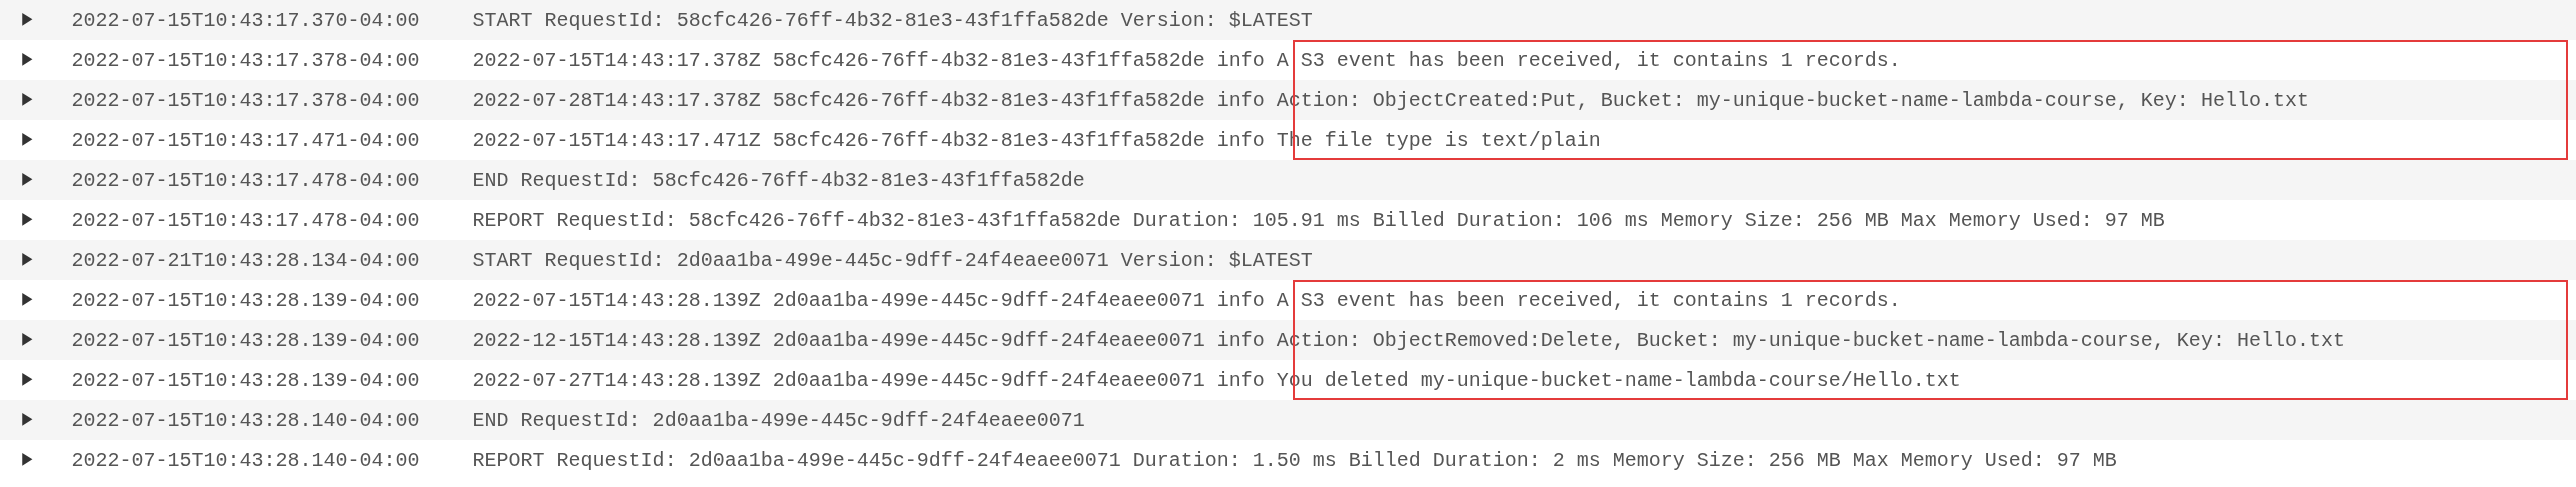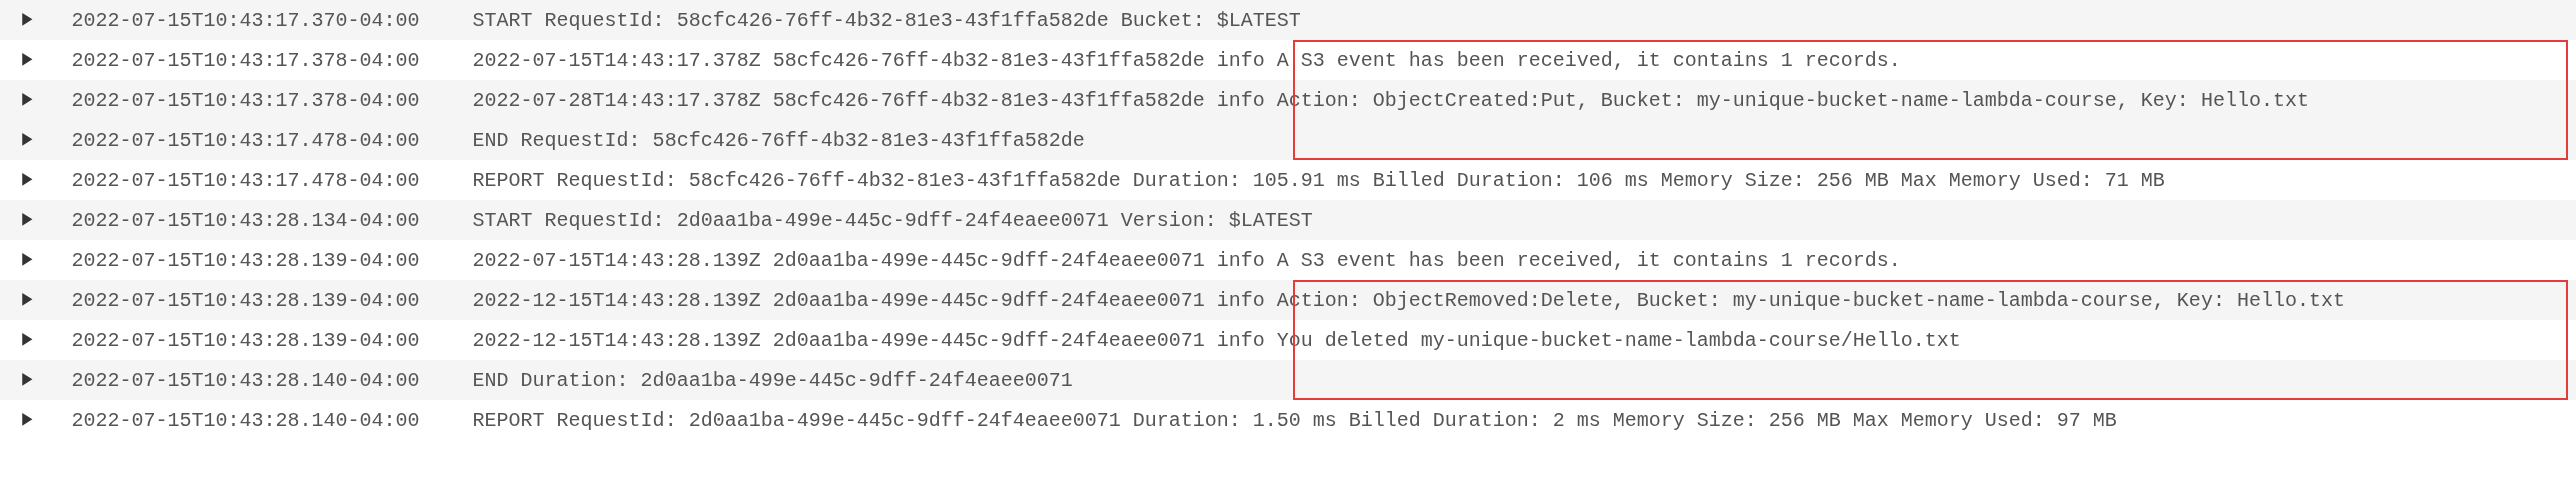--- a/index.html
+++ b/index.html
@@ -19,55 +19,62 @@
 <body>
 
 <div class="wrap">
   <table class="log-table">
     <tbody id="log-body">
         <tr class="log-row odd">
           <td class="cell-expand"><span class="expand-icon"><svg viewBox="0 0 10 10">
                 <polygon points="1,0 9,5 1,10" fill="#333"></polygon>
               </svg></span></td>
           <td class="cell-ts">2022-07-15T10:43:17.370-04:00</td>
-          <td class="cell-msg">START RequestId: 58cfc426-76ff-4b32-81e3-43f1ffa582de Bucket: $LATEST</td>
+          <td class="cell-msg">START RequestId: 58cfc426-76ff-4b32-81e3-43f1ffa582de Version: $LATEST</td>
         </tr>
         <tr class="log-row even">
           <td class="cell-expand"><span class="expand-icon"><svg viewBox="0 0 10 10">
                 <polygon points="1,0 9,5 1,10" fill="#333"></polygon>
               </svg></span></td>
           <td class="cell-ts">2022-07-15T10:43:17.378-04:00</td>
           <td class="cell-msg">2022-07-15T14:43:17.378Z 58cfc426-76ff-4b32-81e3-43f1ffa582de info A S3 event has been received, it contains 1 records.</td>
         </tr>
         <tr class="log-row odd">
           <td class="cell-expand"><span class="expand-icon"><svg viewBox="0 0 10 10">
                 <polygon points="1,0 9,5 1,10" fill="#333"></polygon>
               </svg></span></td>
           <td class="cell-ts">2022-07-15T10:43:17.378-04:00</td>
           <td class="cell-msg">2022-07-28T14:43:17.378Z 58cfc426-76ff-4b32-81e3-43f1ffa582de info Action: ObjectCreated:Put, Bucket: my-unique-bucket-name-lambda-course, Key: Hello.txt</td>
         </tr>
+        <tr class="log-row even">
+          <td class="cell-expand"><span class="expand-icon"><svg viewBox="0 0 10 10">
+                <polygon points="1,0 9,5 1,10" fill="#333"></polygon>
+              </svg></span></td>
+          <td class="cell-ts">2022-07-15T10:43:17.471-04:00</td>
+          <td class="cell-msg">2022-07-15T14:43:17.471Z 58cfc426-76ff-4b32-81e3-43f1ffa582de info The file type is text/plain</td>
+        </tr>
         <tr class="log-row odd">
           <td class="cell-expand"><span class="expand-icon"><svg viewBox="0 0 10 10">
                 <polygon points="1,0 9,5 1,10" fill="#333"></polygon>
               </svg></span></td>
           <td class="cell-ts">2022-07-15T10:43:17.478-04:00</td>
           <td class="cell-msg">END RequestId: 58cfc426-76ff-4b32-81e3-43f1ffa582de</td>
         </tr>
         <tr class="log-row even">
           <td class="cell-expand"><span class="expand-icon"><svg viewBox="0 0 10 10">
                 <polygon points="1,0 9,5 1,10" fill="#333"></polygon>
               </svg></span></td>
           <td class="cell-ts">2022-07-15T10:43:17.478-04:00</td>
-          <td class="cell-msg">REPORT RequestId: 58cfc426-76ff-4b32-81e3-43f1ffa582de Duration: 105.91 ms Billed Duration: 106 ms Memory Size: 256 MB Max Memory Used: 71 MB</td>
+          <td class="cell-msg">REPORT RequestId: 58cfc426-76ff-4b32-81e3-43f1ffa582de Duration: 105.91 ms Billed Duration: 106 ms Memory Size: 256 MB Max Memory Used: 97 MB</td>
         </tr>
         <tr class="log-row odd">
           <td class="cell-expand"><span class="expand-icon"><svg viewBox="0 0 10 10">
                 <polygon points="1,0 9,5 1,10" fill="#333"></polygon>
               </svg></span></td>
-          <td class="cell-ts">2022-07-15T10:43:28.134-04:00</td>
+          <td class="cell-ts">2022-07-21T10:43:28.134-04:00</td>
           <td class="cell-msg">START RequestId: 2d0aa1ba-499e-445c-9dff-24f4eaee0071 Version: $LATEST</td>
         </tr>
         <tr class="log-row even">
           <td class="cell-expand"><span class="expand-icon"><svg viewBox="0 0 10 10">
                 <polygon points="1,0 9,5 1,10" fill="#333"></polygon>
               </svg></span></td>
           <td class="cell-ts">2022-07-15T10:43:28.139-04:00</td>
           <td class="cell-msg">2022-07-15T14:43:28.139Z 2d0aa1ba-499e-445c-9dff-24f4eaee0071 info A S3 event has been received, it contains 1 records.</td>
         </tr>
         <tr class="log-row odd">
@@ -75,28 +82,28 @@
                 <polygon points="1,0 9,5 1,10" fill="#333"></polygon>
               </svg></span></td>
           <td class="cell-ts">2022-07-15T10:43:28.139-04:00</td>
           <td class="cell-msg">2022-12-15T14:43:28.139Z 2d0aa1ba-499e-445c-9dff-24f4eaee0071 info Action: ObjectRemoved:Delete, Bucket: my-unique-bucket-name-lambda-course, Key: Hello.txt</td>
         </tr>
         <tr class="log-row even">
           <td class="cell-expand"><span class="expand-icon"><svg viewBox="0 0 10 10">
                 <polygon points="1,0 9,5 1,10" fill="#333"></polygon>
               </svg></span></td>
           <td class="cell-ts">2022-07-15T10:43:28.139-04:00</td>
-          <td class="cell-msg">2022-12-15T14:43:28.139Z 2d0aa1ba-499e-445c-9dff-24f4eaee0071 info You deleted my-unique-bucket-name-lambda-course/Hello.txt</td>
+          <td class="cell-msg">2022-07-27T14:43:28.139Z 2d0aa1ba-499e-445c-9dff-24f4eaee0071 info You deleted my-unique-bucket-name-lambda-course/Hello.txt</td>
         </tr>
         <tr class="log-row odd">
           <td class="cell-expand"><span class="expand-icon"><svg viewBox="0 0 10 10">
                 <polygon points="1,0 9,5 1,10" fill="#333"></polygon>
               </svg></span></td>
           <td class="cell-ts">2022-07-15T10:43:28.140-04:00</td>
-          <td class="cell-msg">END Duration: 2d0aa1ba-499e-445c-9dff-24f4eaee0071</td>
+          <td class="cell-msg">END RequestId: 2d0aa1ba-499e-445c-9dff-24f4eaee0071</td>
         </tr>
         <tr class="log-row even">
           <td class="cell-expand"><span class="expand-icon"><svg viewBox="0 0 10 10">
                 <polygon points="1,0 9,5 1,10" fill="#333"></polygon>
               </svg></span></td>
           <td class="cell-ts">2022-07-15T10:43:28.140-04:00</td>
           <td class="cell-msg">REPORT RequestId: 2d0aa1ba-499e-445c-9dff-24f4eaee0071 Duration: 1.50 ms Billed Duration: 2 ms Memory Size: 256 MB Max Memory Used: 97 MB</td>
         </tr>
       </tbody>
   </table>

